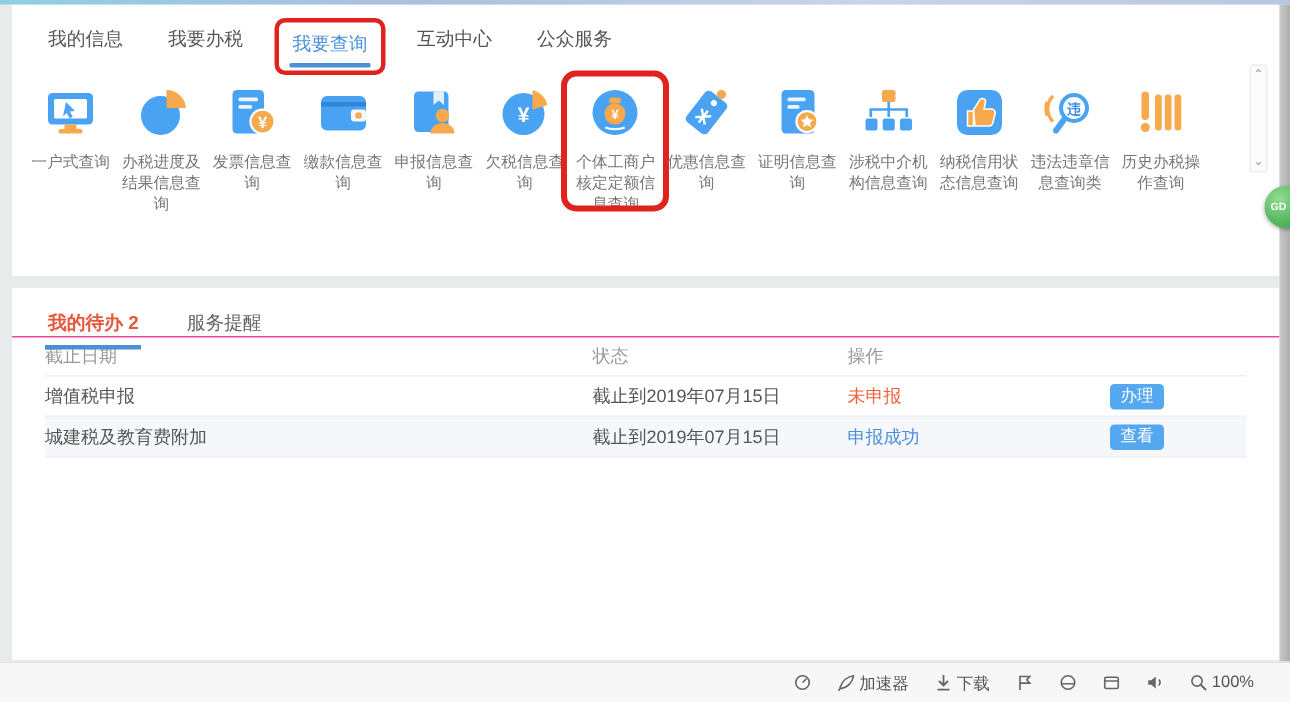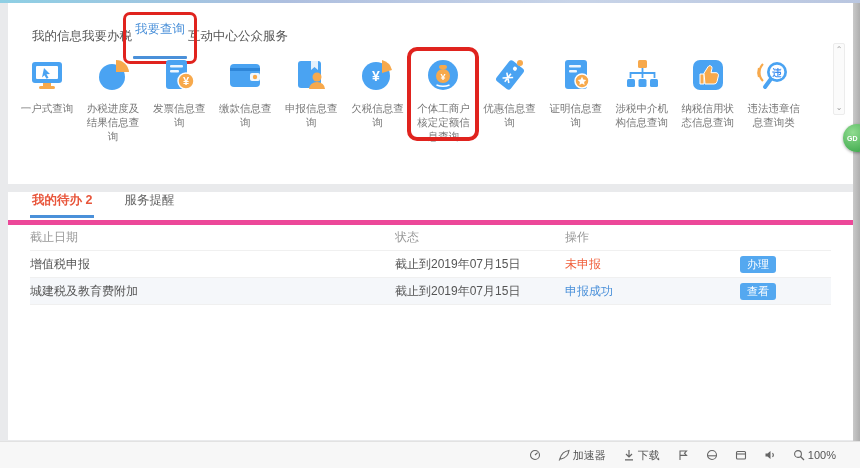--- a/index.html
+++ b/index.html
@@ -12,25 +12,25 @@
     background:linear-gradient(90deg,#8ecfe4,#aebfdf,#c8d4e8,#b9c6e0); z-index:5; }
 
   
   .outer-scrollbar { position:absolute; right:0; top:3px; width:7px; height:449px;
     background:linear-gradient(to right,#c9c9c9,#aeaeae); z-index:4; }
   .outer-scrollbar .chev { position:absolute; bottom:1px; left:0; width:7px; text-align:center;
     font-size:8px; color:#444; line-height:8px; }
 
   
   .card1 { position:absolute; left:8px; top:3px; width:845px; height:181px; background:#fff; }
-  .nav-tabs { display:flex; align-items:center; padding:15px 0 0 24px;
+  .nav-tabs { display:flex; align-items:flex-start; gap:30px; padding:15px 0 0 24px;
     font-size:12.5px; color:#555; }
   .nav-tab { cursor:pointer; white-space:nowrap; }
   .red-box { position:relative; display:inline-block; border:3px solid #e0231e; border-radius:7px;
-    padding:6px 9px 23px; margin:-6px -9px -9px; }
+    padding:6px 9px 9px; margin:-6px -9px -9px; }
   .red-box .nav-tab { color:#4a90d9; }
   .red-box .underline { position:absolute; left:7px; right:7px; bottom:2px; height:3px;
     background:#4a90d9; border-radius:1px; }
 
   .icon-row { position:absolute; left:10px; right:50px; top:52px; display:flex;
     justify-content:space-between; }
   .icon-item { position:relative; width:58px; text-align:center; cursor:pointer; }
   .icon-item svg { display:block; margin:0 auto; }
   .icon-label { margin-top:6px; font-size:10.5px; line-height:14px; color:#777; }
   .icon-item.highlighted::before { content:''; position:absolute; top:-8px; left:-7px; right:-7px;
@@ -43,22 +43,22 @@
   .inner-scrollbar .up { top:2px; } .inner-scrollbar .down { bottom:2px; }
 
   
   .float-ball { position:absolute; right:-11px; top:124px; width:28px; height:28px; border-radius:50%;
     background:radial-gradient(circle at 35% 30%, #90dc90, #2e9e3e); box-shadow:0 1px 3px rgba(0,0,0,.35);
     color:#fff; font-size:7px; font-weight:bold; display:flex; align-items:center; padding-left:4px;
     z-index:6; cursor:pointer; }
 
   
   .card2 { position:absolute; left:8px; top:192px; width:845px; height:248px; background:#fff; }
-  .todo-tabs { display:flex; align-items:flex-start; gap:32px; height:33px; padding-left:24px;
-    border-bottom:5px solid #ec4899; font-size:12.5px; }
+  .todo-tabs { display:flex; align-items:flex-end; gap:32px; height:33px; padding-left:24px;
+    border-bottom:1px solid #ec4899; font-size:12.5px; }
   .todo-tab-active { position:relative; color:#e8563c; font-weight:bold; cursor:pointer; }
   .todo-tab-active .tab-underline { position:absolute; left:-2px; right:-2px; bottom:-9px; height:3px;
     background:#4a90d9; }
   .todo-tab { color:#666; cursor:pointer; }
 
   .todo-table { padding:0 22px; font-size:12px; }
   .t-row { display:grid; grid-template-columns:365px 170px 175px 1fr; align-items:center;
     height:27px; border-bottom:1px solid #f0f0f0; color:#555; }
   .t-head { height:26px; color:#999; }
   .t-row.alt { background:#f5f7fa; }
@@ -216,20 +216,30 @@
           <path d="M9 9 a12 12 0 0 0 0 17" stroke="#f7a94c" stroke-width="2.2" fill="none"></path>
           <path d="M5 13 a15 15 0 0 0 0 9" stroke="#f7a94c" stroke-width="2.2" fill="none"></path>
           <circle cx="23" cy="17" r="10" fill="#4aa3f2"></circle>
           <circle cx="23" cy="17" r="7.3" fill="#fff"></circle>
           <text x="23" y="21" font-size="9.5" fill="#3d8ef0" text-anchor="middle" font-weight="bold">违</text>
           <path d="M16.5 24.5 L11 32" stroke="#4aa3f2" stroke-width="4" stroke-linecap="round"></path>
         </svg></span>
         <div class="icon-label">违法违章信息查询类</div>
       </div>
 
+      <div class="icon-item">
+        <span><svg viewBox="0 0 40 40" width="40" height="40">
+          <rect x="7" y="6" width="5" height="19" rx="2.5" fill="#f7a94c"></rect>
+          <circle cx="9.5" cy="30" r="3" fill="#f7a94c"></circle>
+          <rect x="16" y="8" width="4.5" height="24" rx="2" fill="#f7a94c"></rect>
+          <rect x="22.5" y="8" width="4.5" height="24" rx="2" fill="#f7a94c"></rect>
+          <rect x="29" y="8" width="4.5" height="24" rx="2" fill="#f7a94c"></rect>
+        </svg></span>
+        <div class="icon-label">历史办税操作查询</div>
+      </div>
 
     </div>
 
     <div class="inner-scrollbar">
       <span class="up">⌃</span>
       <span class="down">⌄</span>
     </div>
   </div>
 
   <div class="float-ball">

